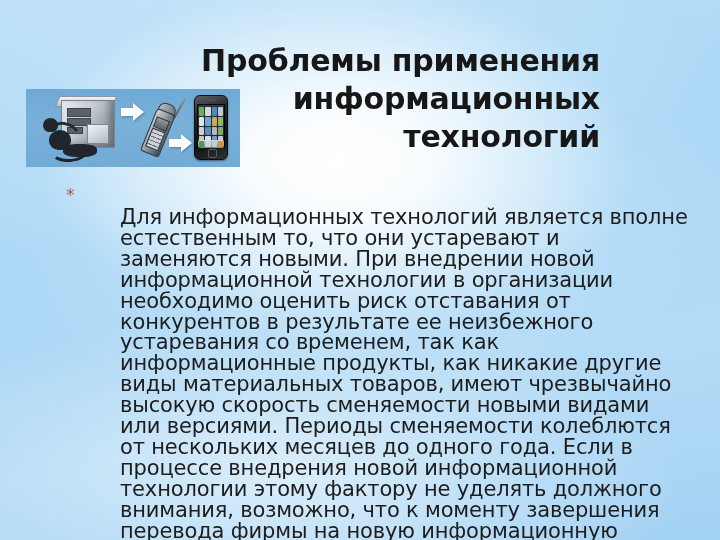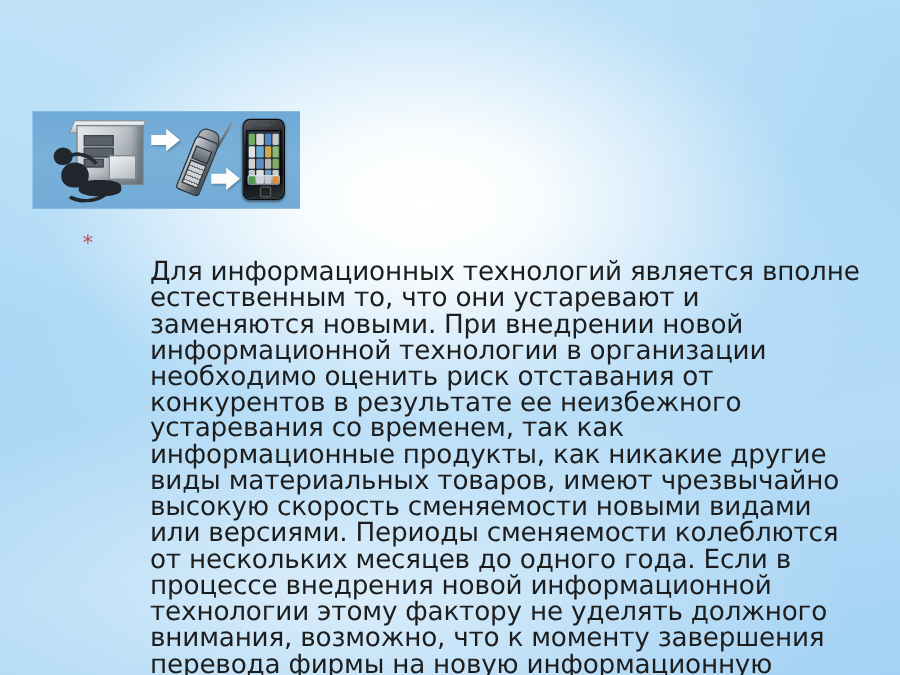--- a/index.html
+++ b/index.html
@@ -286,20 +286,23 @@
     letter-spacing: -0.15px;
     word-spacing: -0.1px;
     margin-left: 40px;
   }
 </style>
 </head>
 <body>
 
 <div id="slide">
 
+  <div id="title">Проблемы применения
+информационных
+технологий</div>
 
   <div id="picture-block">
     <div class="pic-row">
 
       <div class="server">
         <div class="srv-top"></div>
         <div class="srv-body"></div>
         <div class="srv-bay b1"></div>
         <div class="srv-bay b2"></div>
         <div class="srv-bay b3"></div>

